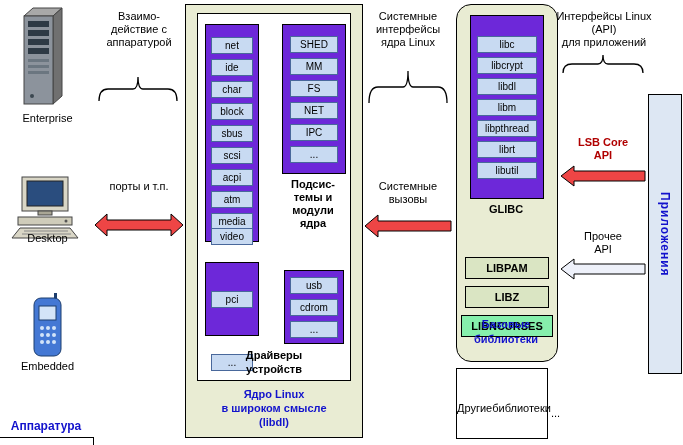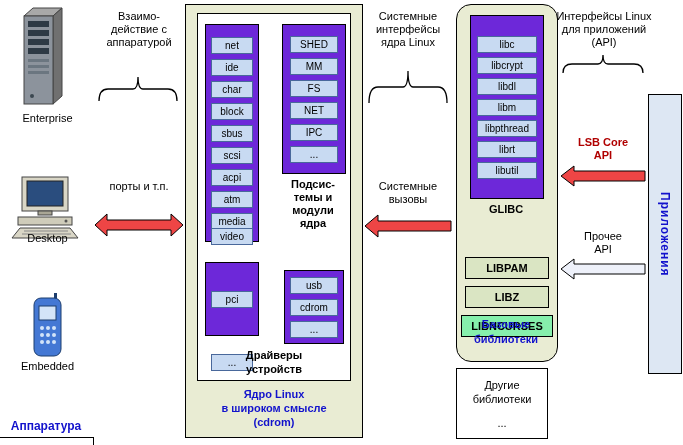--- a/index.html
+++ b/index.html
@@ -23,21 +23,21 @@
   .hw-label{position:absolute;left:0;width:95px;text-align:center;}
   .line{position:absolute;background:#000;}
   .abs-svg{position:absolute;display:block;}
   .brace path{fill:none;stroke:#000;stroke-width:1.3;}
   .arrow-red polygon{fill:var(--arrow-red);stroke:#000;stroke-width:1;}
   .arrow-pale polygon{fill:var(--arrow-pale);stroke:#000;stroke-width:1;}
   .apps-box{position:absolute;left:648px;top:94px;width:32px;height:278px;
     background:var(--apps-panel);border:1px solid #000;display:flex;align-items:center;justify-content:center;}
   .apps-box span{writing-mode:vertical-rl;font-weight:bold;font-size:12px;color:var(--blue-text);letter-spacing:1px;}
   .other-libs{position:absolute;left:456px;top:368px;width:92px;height:71px;background:#fff;
-    border:1px solid #000;display:flex;flex-direction:column;align-items:center;padding-top:9px;box-sizing:border-box;line-height:14px;}
+    border:1px solid #000;display:flex;flex-direction:row;align-items:center;padding-top:9px;box-sizing:border-box;line-height:14px;}
   .other-libs .dots{margin-top:10px;}
   .lsb-red{color:var(--lsb-text);font-weight:bold;}
 </style>
 </head>
 <body>
 
 <div class="canvas">
 
   <div class="abs-svg" style="left:20px;top:6px;">
     <svg width="46" height="104" viewBox="0 0 46 104">
@@ -152,21 +152,21 @@
 
       <div class="cap b" style="left:0;top:334px;width:152px;line-height:14px;">
         <div>Драйверы</div>
         <div>устройств</div>
       </div>
     </div>
 
     <div class="cap blue-t" style="left:0;top:382px;width:176px;line-height:14px;">
       <div>Ядро Linux</div>
       <div>в широком смысле</div>
-      <div>(cdrom)</div>
+      <div>(libdl)</div>
     </div>
   </div>
 
   <div class="cap" style="left:362px;top:10px;width:92px;">
     <div>Системные</div>
     <div>интерфейсы</div>
     <div>ядра Linux</div>
   </div>
   <svg class="abs-svg brace" style="left:368px;top:70px;" width="80" height="34">
     <path d="M1 33 Q1 17 10 17 L35 17 Q40 17 40 1 Q40 17 45 17 L70 17 Q79 17 79 33"></path>
@@ -200,22 +200,22 @@
   </div>
 
   <div class="other-libs">
     <div>Другие</div>
     <div>библиотеки</div>
     <div class="dots">...</div>
   </div>
 
   <div class="cap" style="left:556px;top:10px;width:96px;">
     <div>Интерфейсы Linux</div>
+    <div>(API)</div>
     <div>для приложений</div>
-    <div>(API)</div>
   </div>
   <svg class="abs-svg brace" style="left:562px;top:54px;" width="82" height="20">
     <path d="M1 19 Q1 10 10 10 L36 10 Q41 10 41 1 Q41 10 46 10 L72 10 Q81 10 81 19"></path>
   </svg>
 
   <div class="cap lsb-red" style="left:558px;top:136px;width:90px;">
     <div>LSB Core</div>
     <div>API</div>
   </div>
   <svg class="abs-svg arrow-red" style="left:560px;top:164px;" width="86" height="24">

